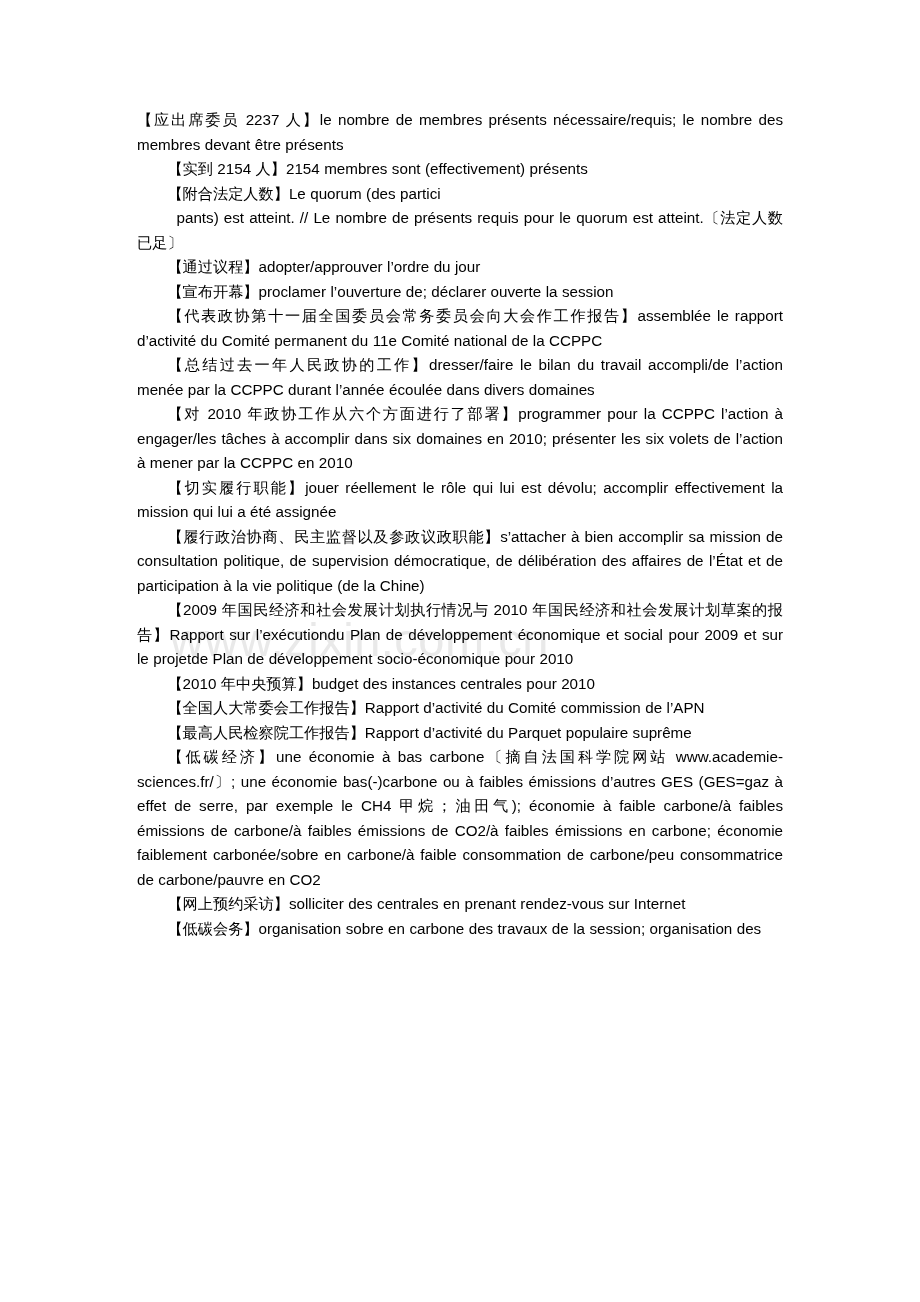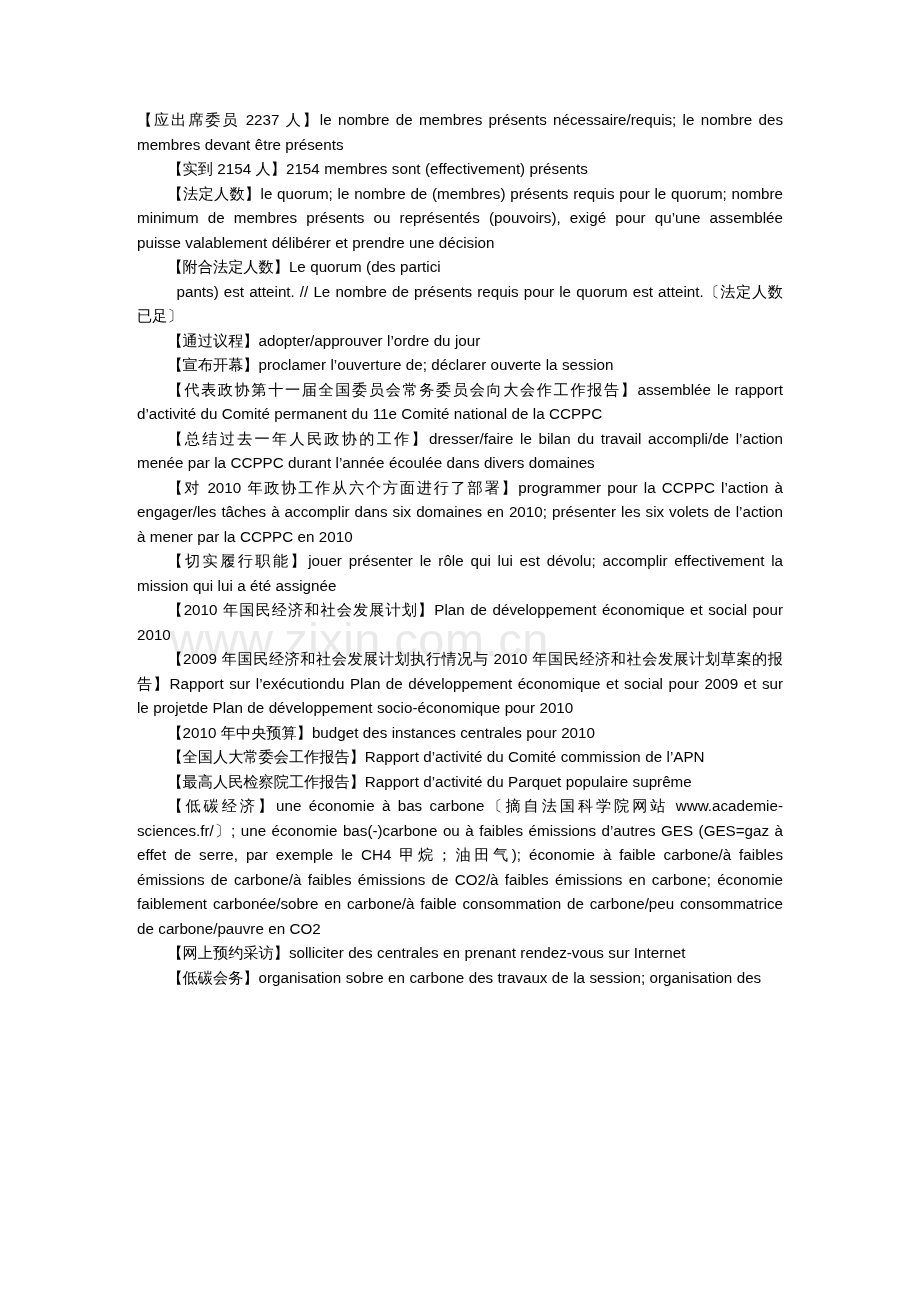--- a/index.html
+++ b/index.html
@@ -61,30 +61,29 @@
 <body>
 
 <div class="page">
 
   <div class="watermark">www.zixin.com.cn</div>
 
   <div class="text-block">
 
     <p class="no-indent">【应出席委员 2237 人】le nombre de membres présents nécessaire/requis; le nombre des membres devant être présents</p>
     <p>【实到 2154 人】2154 membres sont (effectivement) présents</p>
-    <p>【法定人数】le quorum; le nombre de (membres) présents requis pour le quorum; nombre minimum de membres présents ou représentés (pouvoirs), exigé pour qu’une assemblée puisse valablement délibérer et prendre une décision</p>
     <p>【附合法定人数】Le quorum (des partici</p>
     <p class="cont">pants) est atteint. // Le nombre de présents requis pour le quorum est atteint.〔法定人数已足〕</p>
     <p>【通过议程】adopter/approuver l’ordre du jour</p>
     <p>【宣布开幕】proclamer l’ouverture de; déclarer ouverte la session</p>
     <p>【代表政协第十一届全国委员会常务委员会向大会作工作报告】assemblée le rapport d’activité du Comité permanent du 11e Comité national de la CCPPC</p>
     <p>【总结过去一年人民政协的工作】dresser/faire le bilan du travail accompli/de l’action menée par la CCPPC durant l’année écoulée dans divers domaines</p>
     <p>【对 2010 年政协工作从六个方面进行了部署】programmer pour la CCPPC l’action à engager/les tâches à accomplir dans six domaines en 2010; présenter les six volets de l’action à mener par la CCPPC en 2010</p>
-    <p>【切实履行职能】jouer présenter le rôle qui lui est dévolu; accomplir effectivement la mission qui lui a été assignée</p>
-    <p>【2010 年国民经济和社会发展计划】Plan de développement économique et social pour 2010</p>
+    <p>【切实履行职能】jouer réellement le rôle qui lui est dévolu; accomplir effectivement la mission qui lui a été assignée</p>
+    <p>【履行政治协商、民主监督以及参政议政职能】s’attacher à bien accomplir sa mission de consultation politique, de supervision démocratique, de délibération des affaires de l’État et de participation à la vie politique (de la Chine)</p>
     <p>【2009 年国民经济和社会发展计划执行情况与 2010 年国民经济和社会发展计划草案的报告】Rapport sur l’exécutiondu Plan de développement économique et social pour 2009 et sur le projetde Plan de développement socio-économique pour 2010</p>
     <p>【2010 年中央预算】budget des instances centrales pour 2010</p>
     <p>【全国人大常委会工作报告】Rapport d’activité du Comité commission de l’APN</p>
     <p>【最高人民检察院工作报告】Rapport d’activité du Parquet populaire suprême</p>
     <p>【低碳经济】une économie à bas carbone〔摘自法国科学院网站 www.academie-sciences.fr/〕; une économie bas(-)carbone ou à faibles émissions d’autres GES (GES=gaz à effet de serre, par exemple le CH4 甲烷；油田气); économie à faible carbone/à faibles émissions de carbone/à faibles émissions de CO2/à faibles émissions en carbone; économie faiblement carbonée/sobre en carbone/à faible consommation de carbone/peu consommatrice de carbone/pauvre en CO2</p>
     <p>【网上预约采访】solliciter des centrales en prenant rendez-vous sur Internet</p>
     <p>【低碳会务】organisation sobre en carbone des travaux de la session; organisation des</p>
 
   </div>
 </div>

